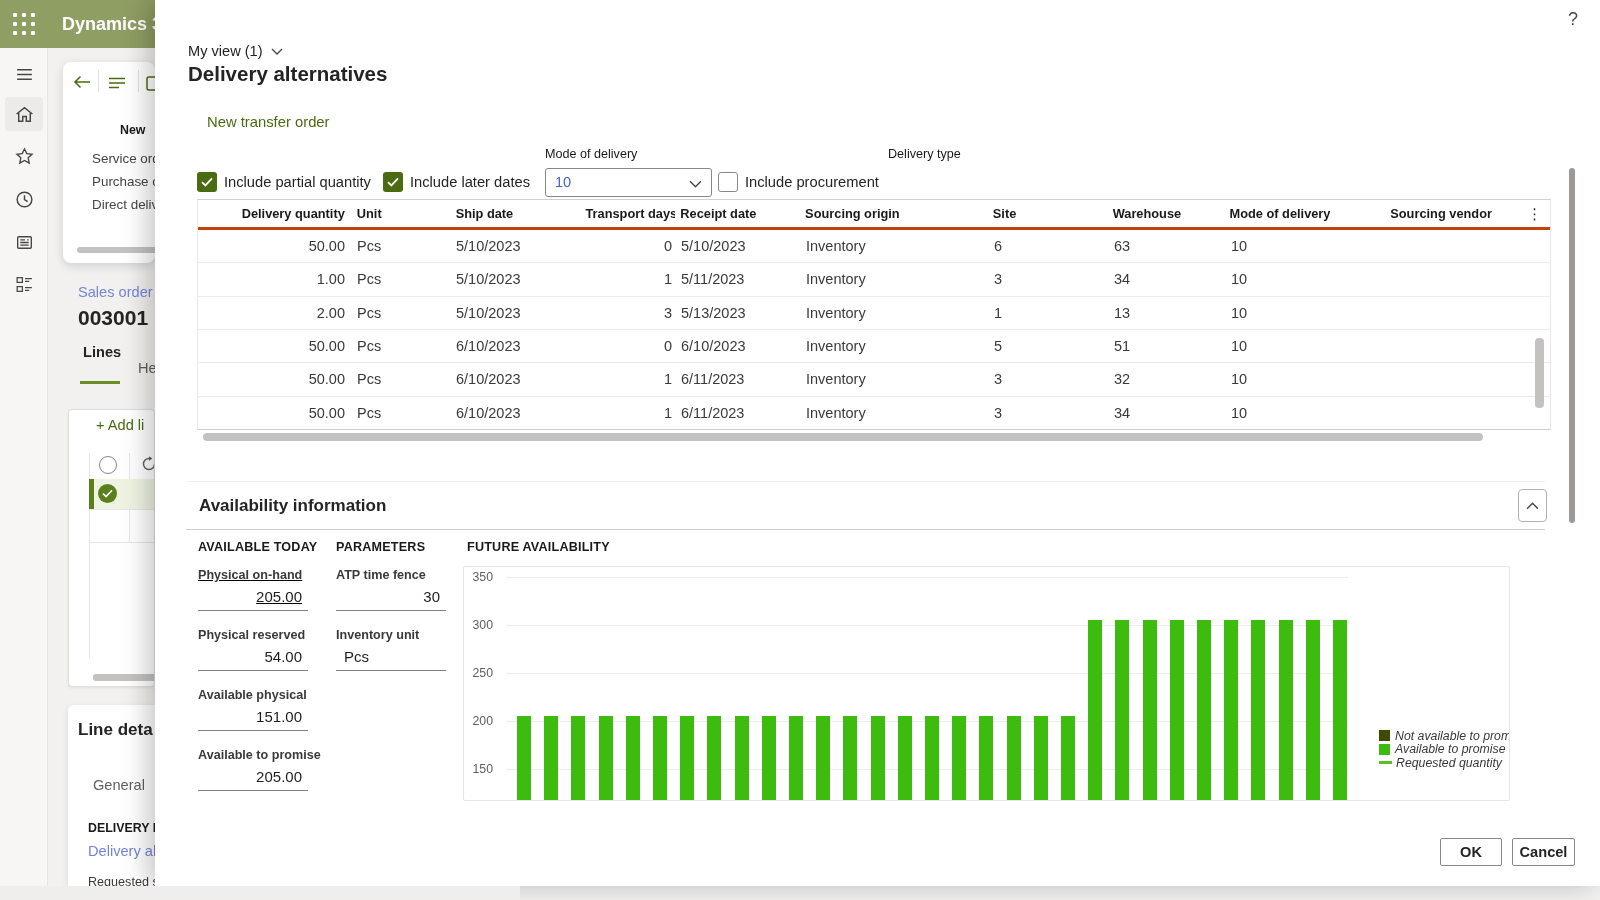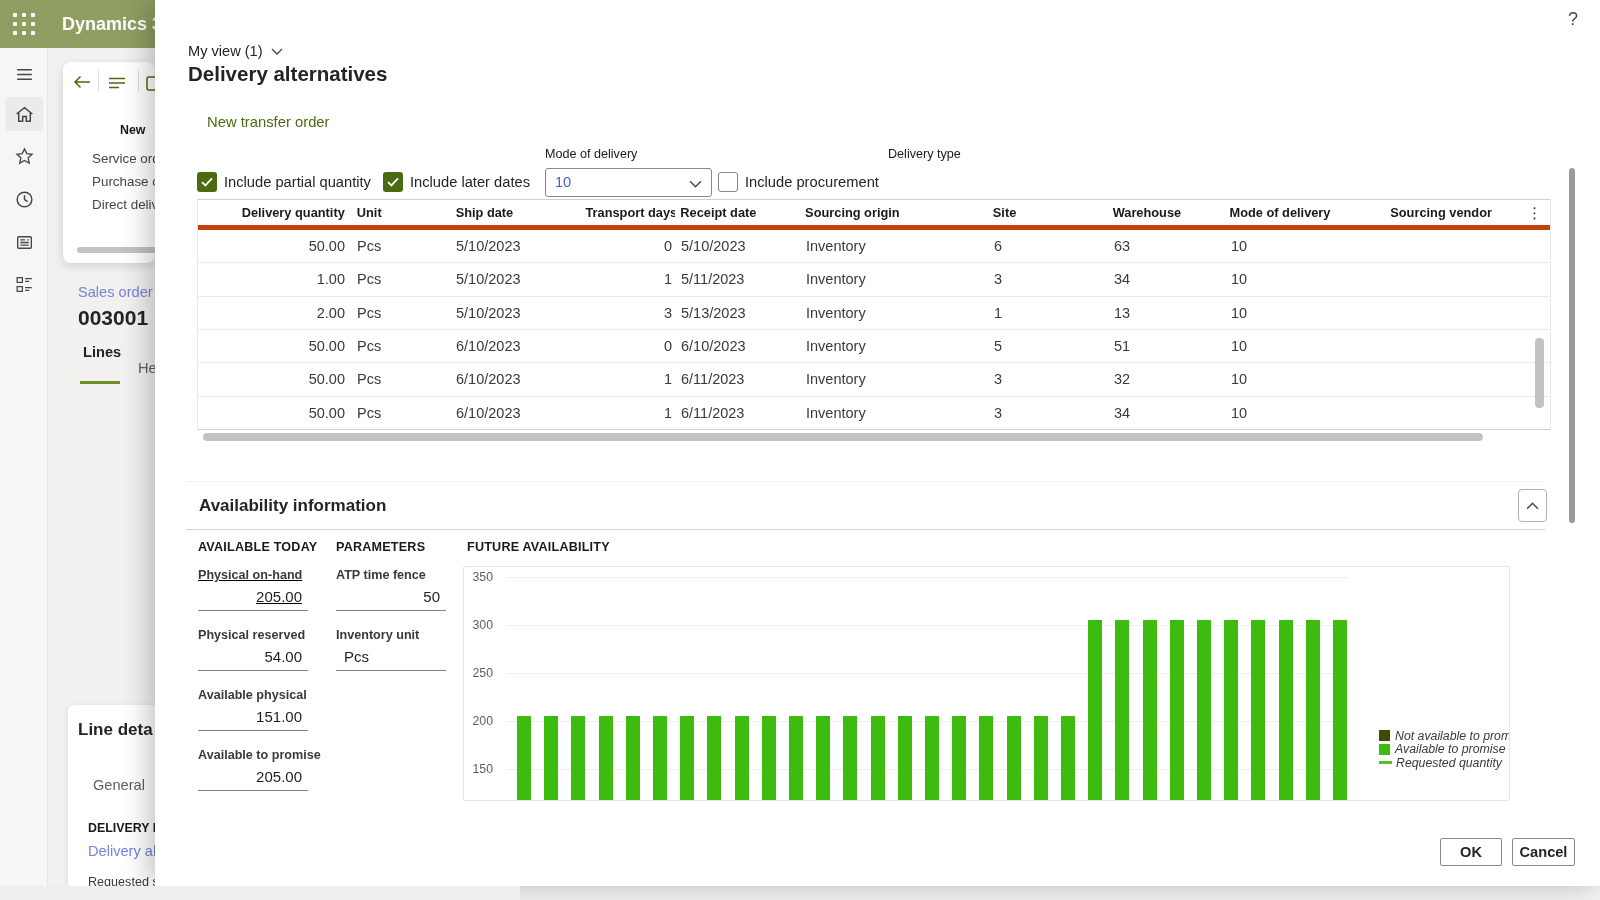--- a/index.html
+++ b/index.html
@@ -53,21 +53,21 @@
   .checkbox.on{background:#4a6b11;}
   .checkbox.off{background:#fff;border:1px solid #8a8886;}
   .cb-label{position:absolute;font-size:14.7px;color:#252423;cursor:pointer;white-space:nowrap;}
   #dd-mode{left:390px;top:168px;width:167px;height:29px;border:1px solid #8a8886;border-radius:3px;background:#fff;cursor:pointer;}
   #dd-value{position:absolute;left:9px;top:0;line-height:27px;font-size:14.6px;color:#4262c6;}
   #dd-chev{position:absolute;right:9px;top:11px;}
   #input-dtype{left:733px;top:168px;width:222px;height:29px;background:#f3f2f1;border-radius:2px;}
   #dtype-text{position:absolute;left:10px;line-height:29px;font-size:14.6px;color:#a19f9d;}
   
   #grid{left:42px;top:199px;width:1354px;height:231px;border-top:1px solid #d2d0ce;border-left:1px solid #eceae8;border-right:1px solid #eceae8;border-bottom:1px solid #d2d0ce;}
-  #ghead{display:flex;height:30px;border-bottom:5px solid #c2410c;align-items:center;}
+  #ghead{display:flex;height:30px;border-bottom:3px solid #c2410c;align-items:center;}
   .hcell{font-size:12.8px;font-weight:700;color:#1b1a19;white-space:nowrap;overflow:hidden;cursor:pointer;}
   #gbody{height:199px;display:flex;flex-direction:column;}
   .grow{flex:1;display:flex;align-items:center;border-bottom:1px solid #edebe9;cursor:pointer;}
   .grow:last-child{border-bottom:none;}
   .gcell{font-size:14.5px;color:#3b3a39;white-space:nowrap;overflow:hidden;}
   #grid-vthumb{left:1380px;top:338px;width:9px;height:70px;background:#c4c2c0;border-radius:4px;cursor:pointer;}
   #grid-hthumb{left:48px;top:433px;width:1280px;height:8px;background:#c4c2c0;border-radius:4px;cursor:pointer;}
   
   #sect-divider{left:31px;top:481px;width:1359px;height:1px;background:#f1efed;}
   #avail-title{left:44px;top:496px;font-size:17px;font-weight:600;color:#252423;}
@@ -177,20 +177,43 @@
           <div class="flyout-item" style="top: 135px;">Direct delive</div>
         </div>
       <div class="abs" id="flyout-scrollthumb"></div>
     </div>
     <div class="abs" id="sales-link" style="left:30px;top:236px;">Sales order (</div>
     <div class="abs" id="record-id" style="left:30px;top:258px;">003001</div>
     <div class="abs" id="tab-lines" style="left:35px;top:296px;">Lines</div>
     <div class="abs" id="tab-underline" style="left:32px;top:333px;"></div>
     <div class="abs" id="tab-header" style="left:90px;top:312px;">He</div>
 
+    <div class="abs" id="lines-card" style="left:20px;top:361px;">
+      <div class="abs" id="add-line">+ <span>Add li</span></div>
+      <div class="mini-line" style="left:20px;top:43px;width:1px;height:205px;"></div>
+      <div class="mini-line" style="left:60px;top:43px;width:1px;height:89px;"></div>
+      <div class="mini-line" style="left:20px;top:69px;width:67px;height:1px;"></div>
+      <div class="abs" id="mini-radio"></div>
+      <div class="abs" style="left:72px;top:46px;">
+        <svg width="16" height="16" viewBox="0 0 16 16">
+            <path d="M13.5 8 A5.5 5.5 0 1 1 8 2.5" stroke="#605e5c" stroke-width="1.4" fill="none"></path>
+            <path d="M8 0.2 L11.4 2.5 L8 4.8 Z" fill="#605e5c"></path>
+          </svg>
+      </div>
+      <div class="abs" id="sel-row"></div>
+      <div class="abs" id="sel-bar"></div>
+      <div class="abs" id="sel-check">
+        <svg width="11" height="9" viewBox="0 0 12 10">
+            <path d="M1 5.2 L4.4 8.4 L11 1.4" stroke="#fff" stroke-width="1.8" fill="none"></path>
+          </svg>
+      </div>
+      <div class="mini-line" style="left:20px;top:99px;width:67px;height:1px;"></div>
+      <div class="mini-line" style="left:20px;top:132px;width:67px;height:1px;"></div>
+      <div class="abs" id="mini-hthumb"></div>
+    </div>
 
     <div class="abs" id="details-card" style="left:20px;top:657px;">
       <div class="abs" id="ld-title">Line deta</div>
       <div class="abs" id="ld-general">General</div>
       <div class="abs" id="ld-group">DELIVERY D</div>
       <div class="abs" id="ld-link">Delivery alt</div>
       <div class="abs" id="ld-partial">Requested s</div>
     </div>
   </div>
 
@@ -347,21 +370,21 @@
           <div class="val" style="text-align: right;">151.00</div>
         </div>
         <div class="afield" style="left: 43px; top: 748px; width: 110px;">
           <div class="lbl">Available to promise</div>
           <div class="val" style="text-align: right;">205.00</div>
         </div>
       </div>
     <div id="pm-fields">
         <div class="afield" style="left: 181px; top: 568px; width: 110px;">
           <div class="lbl">ATP time fence</div>
-          <div class="val" style="text-align: right;">50</div>
+          <div class="val" style="text-align: right;">30</div>
         </div>
         <div class="afield" style="left: 181px; top: 628px; width: 110px;">
           <div class="lbl">Inventory unit</div>
           <div class="val" style="text-align: left;">Pcs</div>
         </div>
       </div>
 
     <div class="abs" id="chart-box">
         <div class="ytick-line" style="top: 202px;"></div>
         <div class="ytick-label" style="top: 195px;">150</div>

